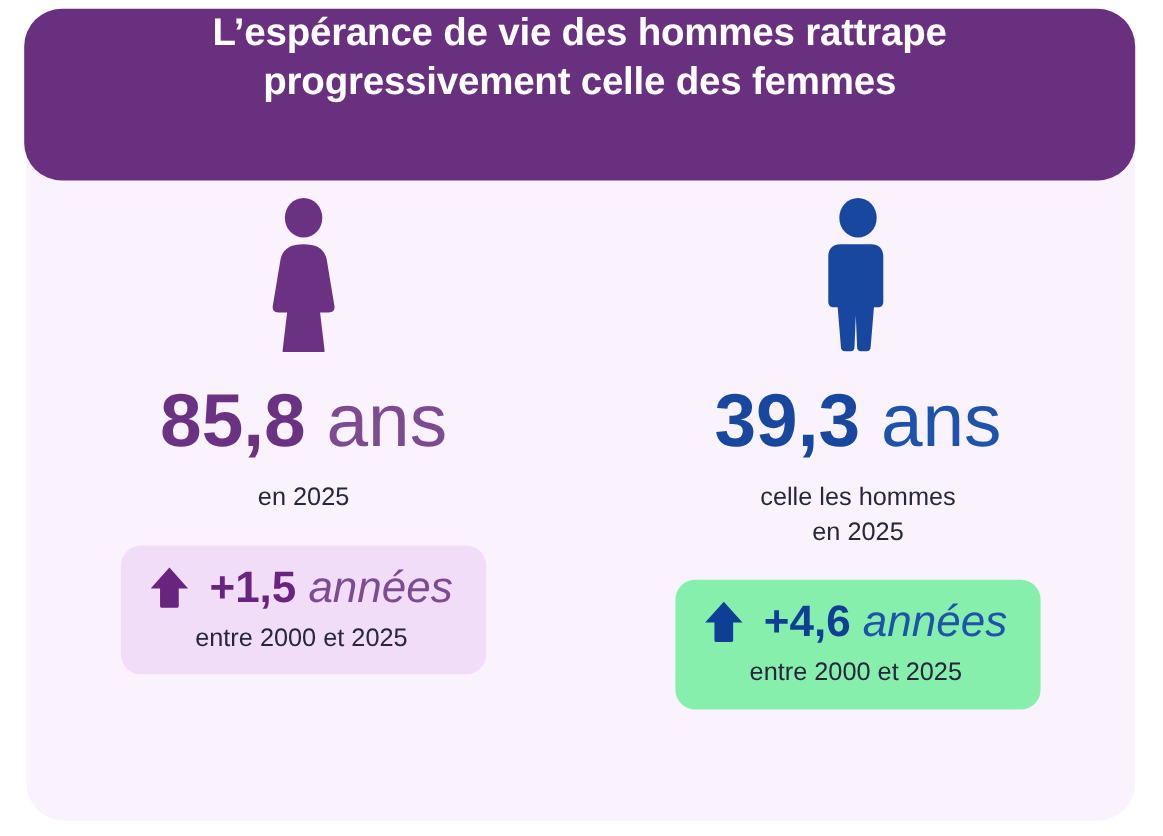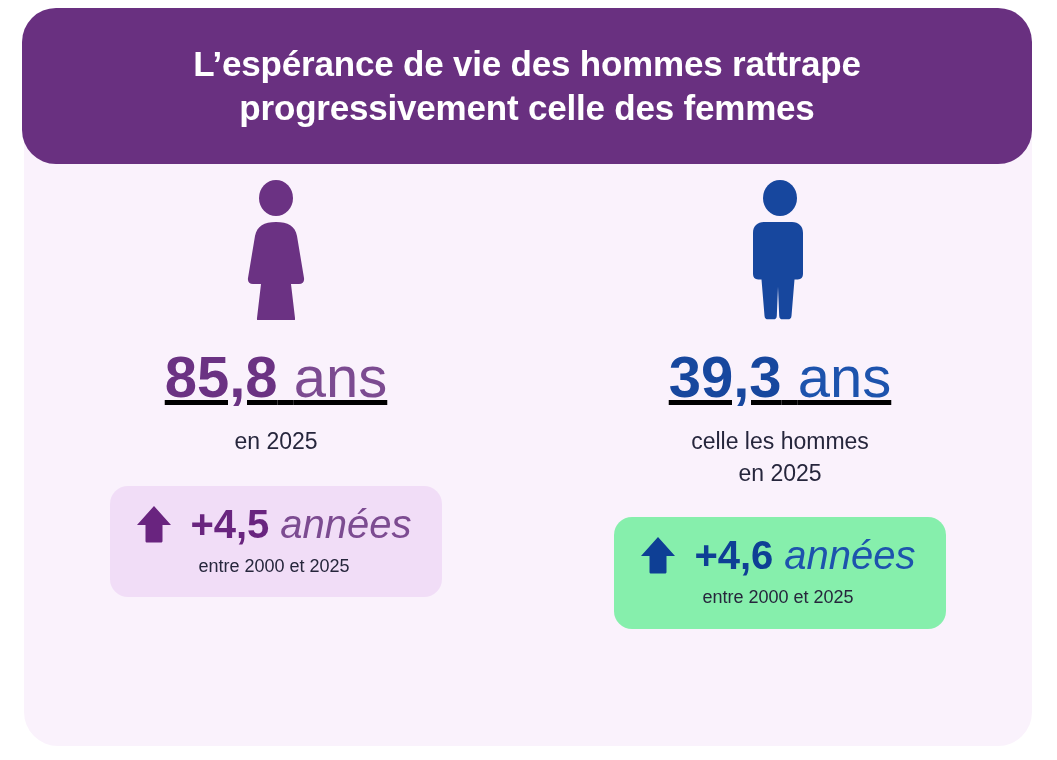--- a/index.html
+++ b/index.html
@@ -36,21 +36,21 @@
   
   .title-banner {
     position: absolute;
     left: 22px;
     top: 8px;
     width: 1010px;
     height: 156px;
     background: #693080;
     border-radius: 34px;
     display: flex;
-    align-items: center;
+    align-items: flex-start;
     justify-content: center;
     box-sizing: border-box;
     padding: 0 46px;
   }
   .title-text {
     color: #ffffff;
     font-size: 35px;
     font-weight: bold;
     line-height: 1.26;
     text-align: center;
@@ -80,25 +80,24 @@
     align-items: flex-end;
     justify-content: center;
     margin-bottom: 28px;
   }
   .pictogram svg {
     display: block;
   }
 
   
   .big-stat {
-    font-size: 58px;
+    font-size: 68px;
     line-height: 1;
     white-space: nowrap;
     margin-bottom: 20px;
-    text-decoration: underline;
   }
   .big-stat .value {
     font-weight: bold;
   }
   .big-stat .unit {
     font-weight: normal;
   }
   .col-women .big-stat .value { color: #6b3283; }
   .col-women .big-stat .unit  { color: #7c4b91; }
   .col-men   .big-stat .value { color: #17479e; }
@@ -143,21 +142,21 @@
   .badge-delta { font-weight: bold; margin-right: 11px; }
   .badge-unit  { font-weight: normal; font-style: italic; }
 
   .col-women .badge-delta { color: #69247f; }
   .col-women .badge-unit  { color: #7c4b91; }
   .col-men   .badge-delta { color: #0e3f95; }
   .col-men   .badge-unit  { color: #1d53ad; }
 
   .badge-period {
     color: #26263c;
-    font-size: 18px;
+    font-size: 23px;
     line-height: 1.2;
     text-align: center;
   }
 </style>
 </head>
 <body>
 
 <div class="infographic">
 
   <div class="card-body"></div>
@@ -192,21 +191,21 @@
       </div>
 
       <div class="badge">
         <div class="badge-main">
           <span class="badge-arrow">
             <svg width="36" height="40" viewBox="0 0 36 40" aria-hidden="true">
               <path d="M18 2 L35 21 H26.5 V37 C26.5 38.1 25.8 38.6 24.8 38.6
                        H11.2 C10.2 38.6 9.5 38.1 9.5 37 V21 H1 Z" fill="#69247f"></path>
             </svg>
           </span>
-          <span class="badge-delta">+4,5</span>
+          <span class="badge-delta">+1,5</span>
           <span class="badge-unit">années</span>
         </div>
         <div class="badge-period">entre 2000 et 2025</div>
       </div>
 
     </div>
 
     <div class="column col-men">
 
       <div class="pictogram">

